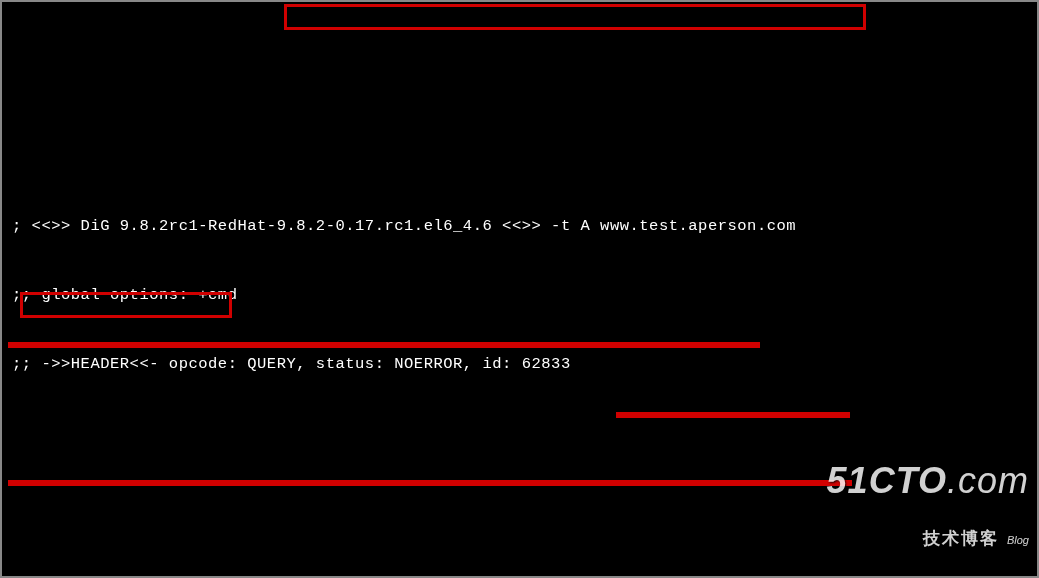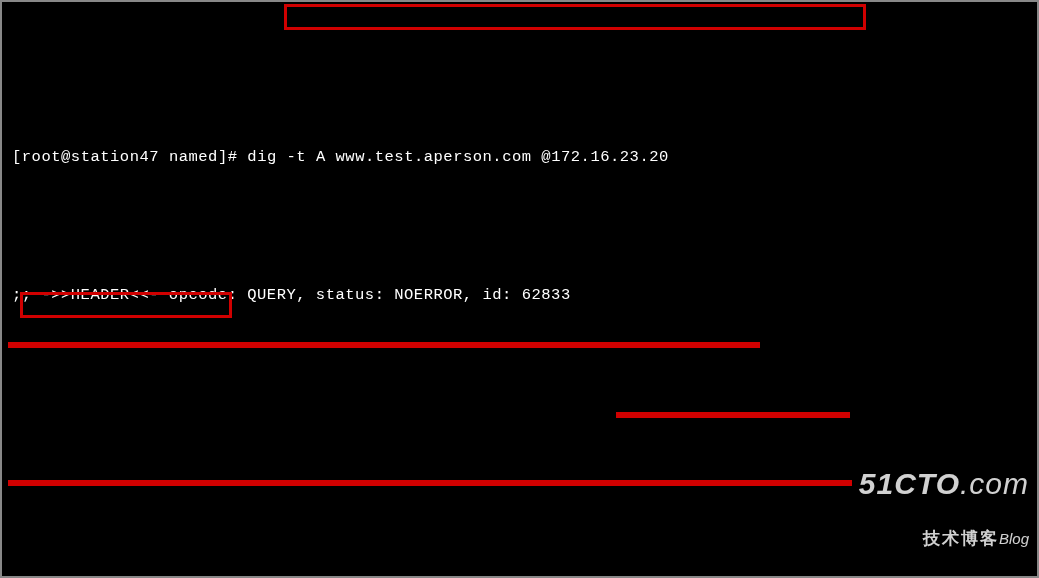--- a/index.html
+++ b/index.html
@@ -40,49 +40,50 @@
     right: 8px;
     bottom: 14px;
     text-align: right;
     color: #fff;
     font-family: Arial, Helvetica, sans-serif;
     opacity: 0.82;
     pointer-events: none;
     line-height: 1;
   }
   .watermark .wm-main {
-    font-size: 30px;
+    font-size: 36px;
     font-weight: 700;
     font-style: italic;
     letter-spacing: 1px;
     text-shadow: 1px 1px 2px #000;
   }
   .watermark .wm-main .dot { font-weight: 400; }
   .watermark .wm-sub {
     font-size: 17px;
     font-weight: 700;
     letter-spacing: 2px;
     text-shadow: 1px 1px 2px #000;
   }
   .watermark .wm-sub .blog {
-    font-size: 15px;
+    font-size: 11px;
     font-weight: 400;
     font-style: italic;
     letter-spacing: 0;
-    margin-left: 0;
+    margin-left: 8px;
   }
 </style>
 </head>
 <body>
 
 
 
 <div class="term">
-  <span class="row">[<span>root</span>@<span>station47</span> <span>named</span>]<span>#</span> <span>dig -t A www.test.aperson.com @172.16.23.20</span></span>
   <span class="row"> </span>
+  <span class="row">; &lt;&lt;&gt;&gt; DiG 9.8.2rc1-RedHat-9.8.2-0.17.rc1.el6_4.6 &lt;&lt;&gt;&gt; -t A www.test.aperson.com</span>
+  <span class="row">;; global options: +cmd</span>
   <span class="row">;; -&gt;&gt;HEADER&lt;&lt;- opcode: QUERY, status: NOERROR, id: 62833</span>
   
   
   
   
   
   
   
   
   

